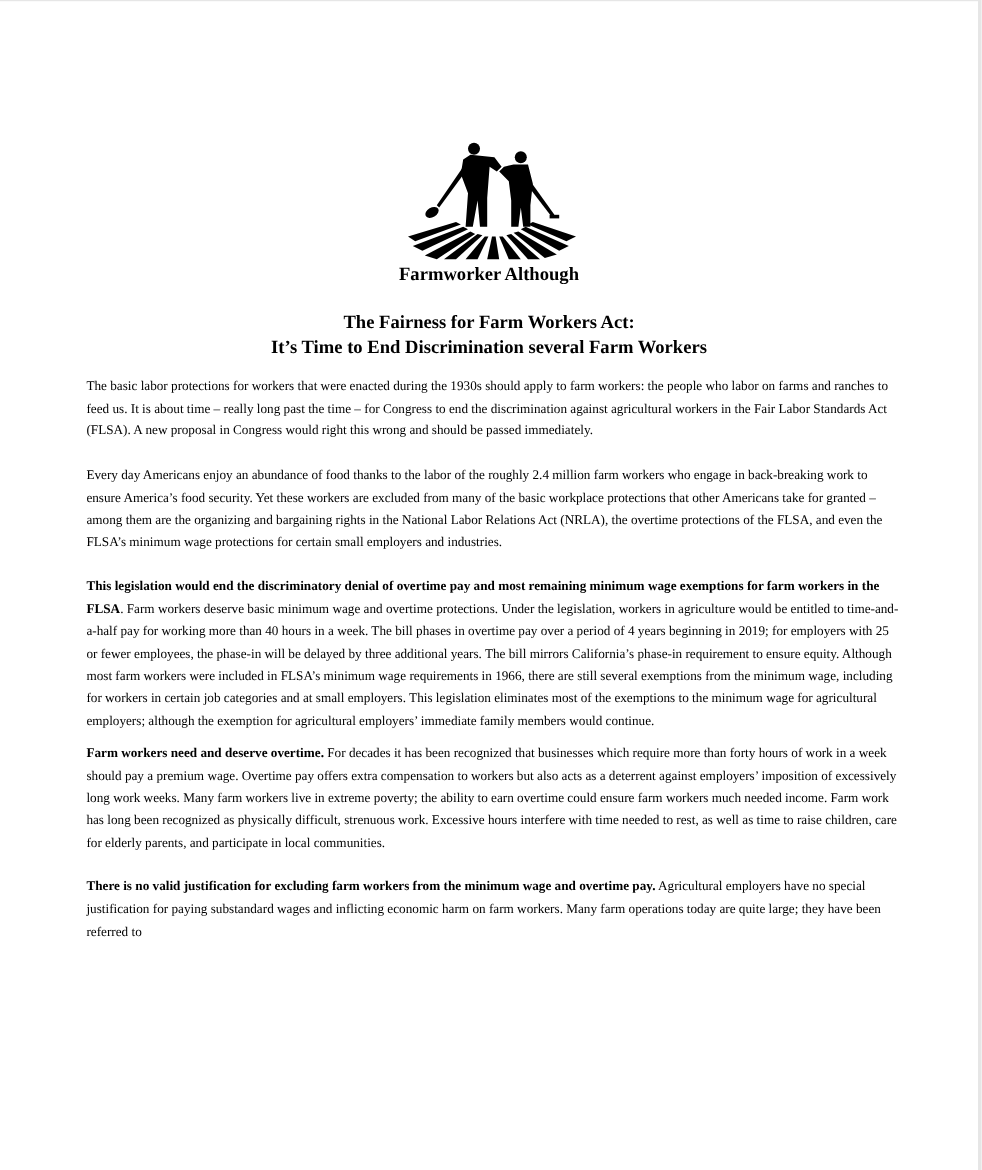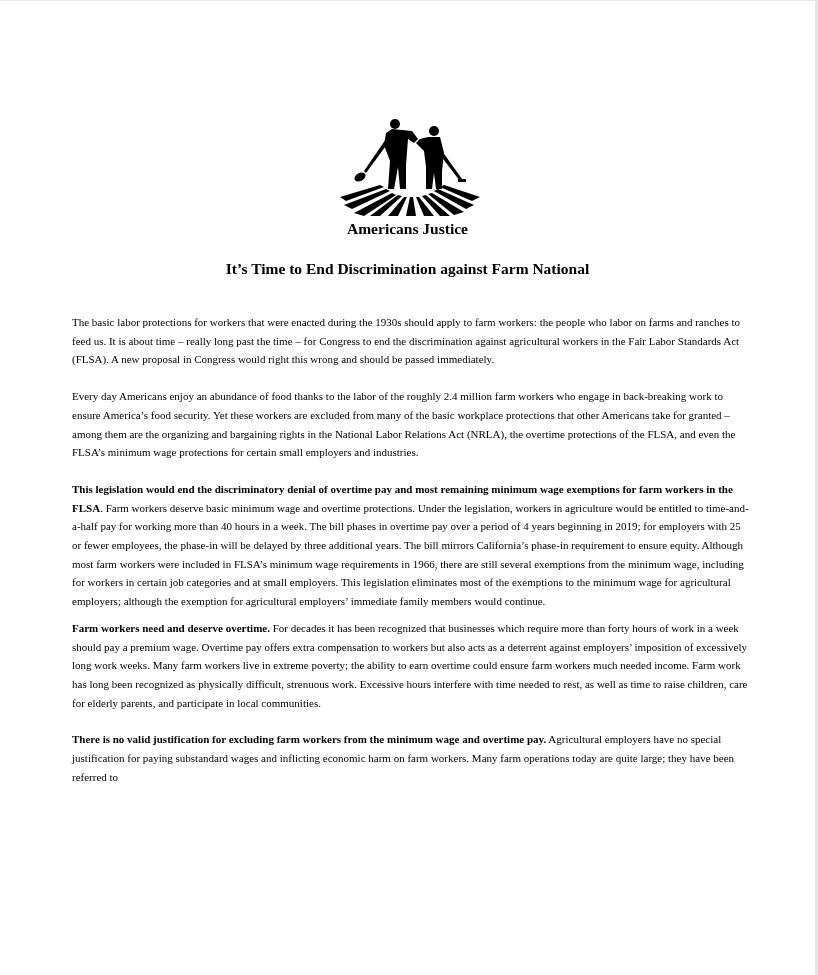--- a/index.html
+++ b/index.html
@@ -64,24 +64,25 @@
     </g>
 
     <g fill="#000">
       <circle cx="94" cy="14" r="5"></circle>
       <path d="M88,20 L100,20 L104,36 L102,54 L102,72 L96,72 L94,56 L92,72 L86,72 L86,50 L84,34 L76,26 L80,22 Z"></path>
       <path d="M102,34 L122,62 L120,64 L100,38 Z"></path>
       <rect x="118" y="62" width="8" height="3"></rect>
     </g>
   </svg>
 
-  <div class="org-name">Americans Justice</div>
+  <div class="org-name">Farmworker Although</div>
 
   <div class="title">
-    <div>It’s Time to End Discrimination against Farm National</div>
+    <div>The Fairness for Farm Workers Act:</div>
+    <div>It’s Time to End Discrimination several Farm Workers</div>
   </div>
 
   <div class="body">
     <p>
       <span>The basic labor protections for workers that were enacted during the 1930s should apply to farm workers: the people who labor on farms and ranches to feed us.  It is about time – really long past the time – for Congress to end the discrimination against agricultural workers in the Fair Labor Standards Act (FLSA).  A new proposal in Congress would right this wrong and should be passed immediately.</span>
     </p>
     <p>
       <span>Every day Americans enjoy an abundance of food thanks to the labor of the roughly 2.4 million farm workers who engage in back-breaking work to ensure America’s food security. Yet these workers are excluded from many of the basic workplace protections that other Americans take for granted –among them are the organizing and bargaining rights in the National Labor Relations Act (NRLA), the overtime protections of the FLSA, and even the FLSA’s minimum wage protections for certain small employers and industries.</span>
     </p>
     <p class="tight">

